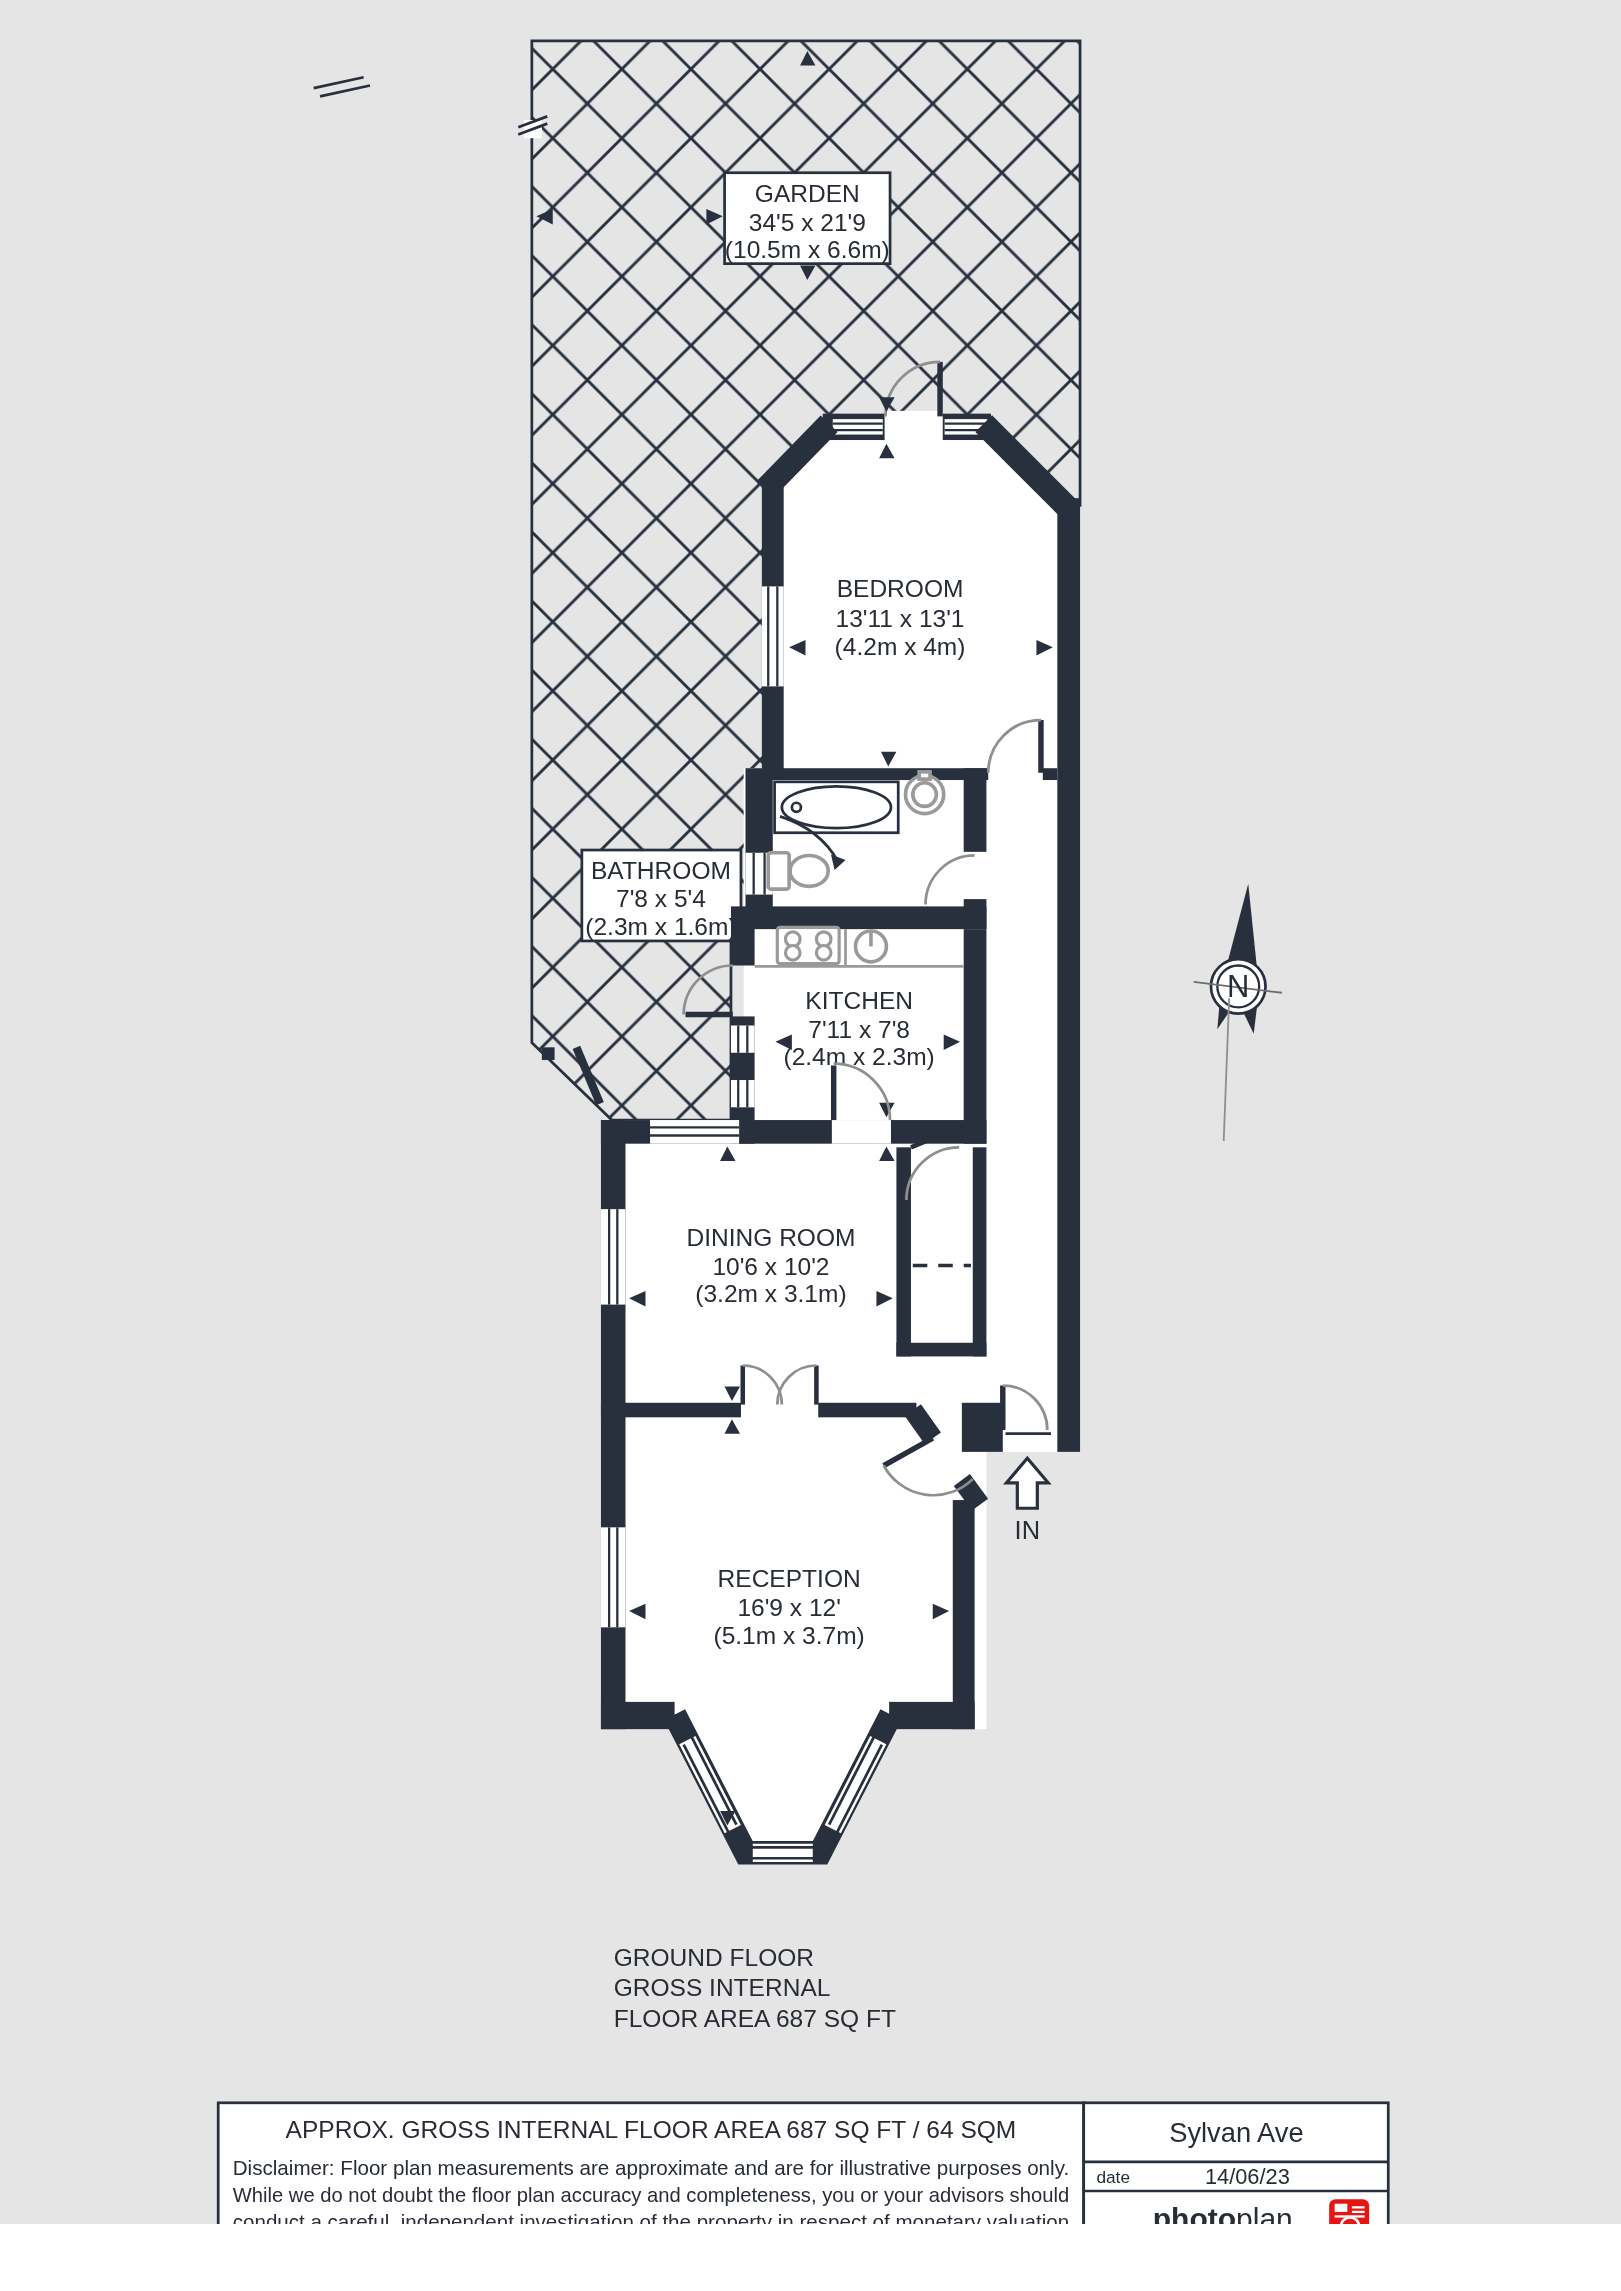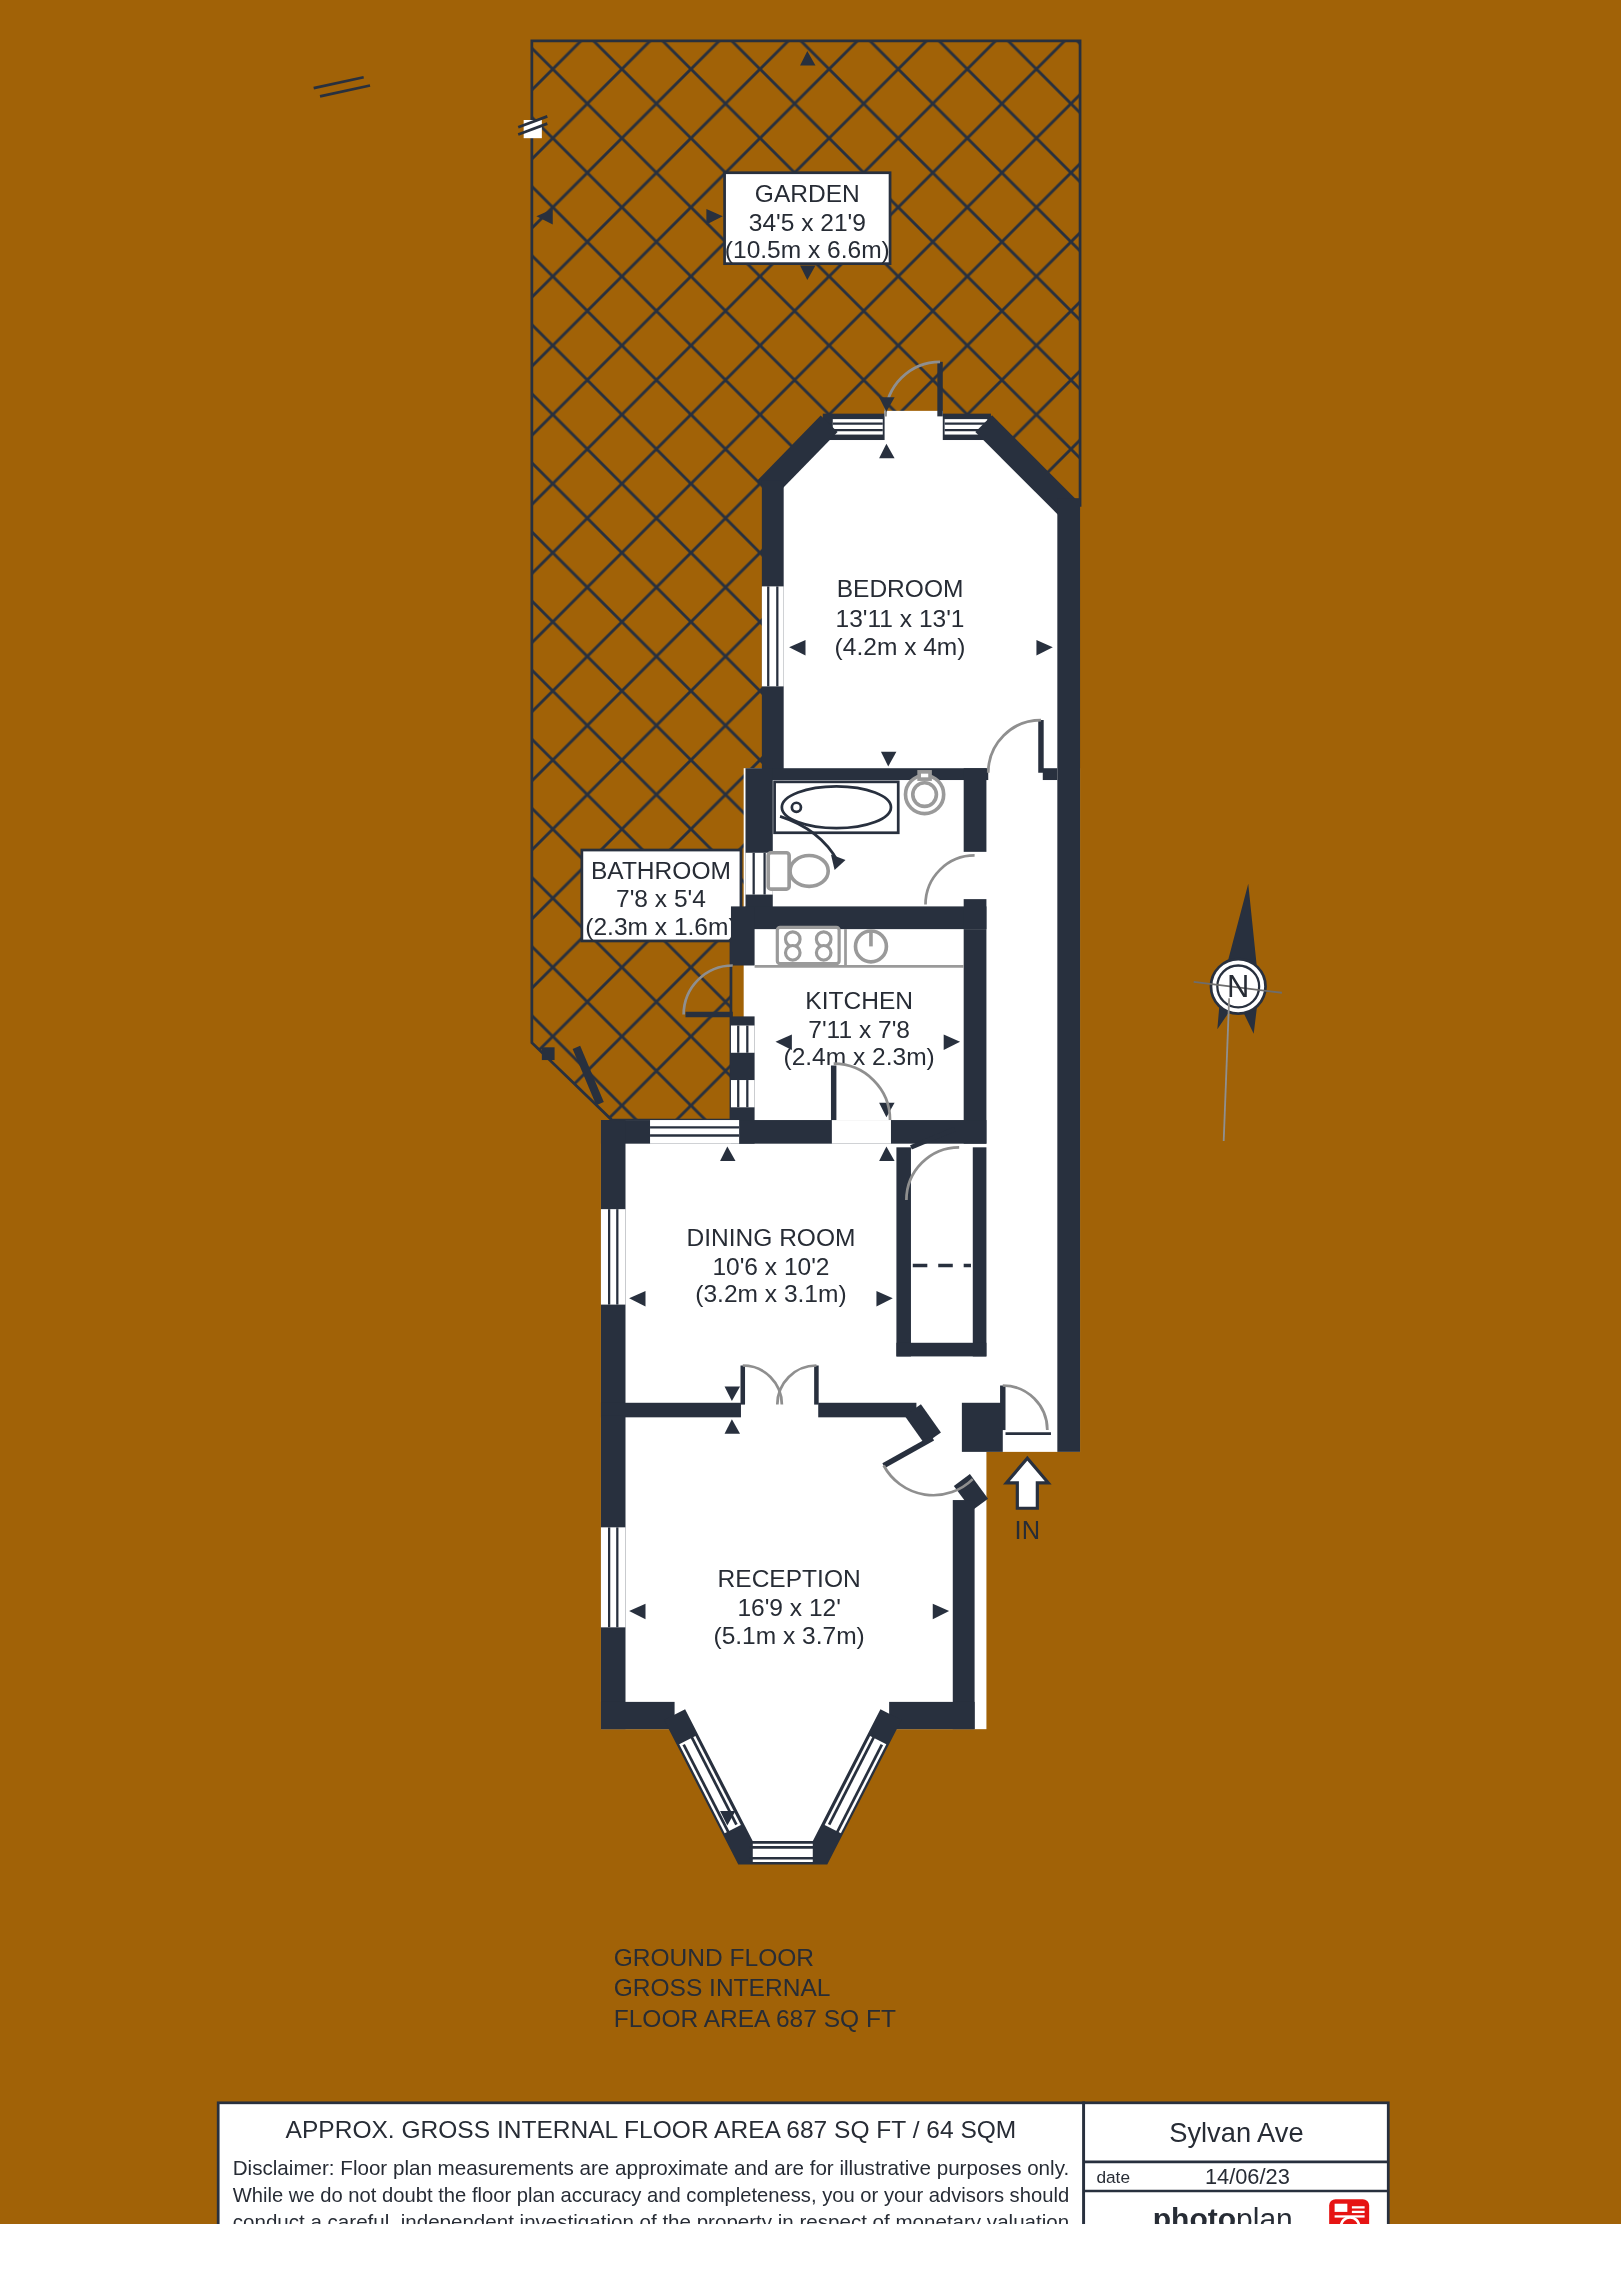--- a/index.html
+++ b/index.html
@@ -1,16 +1,16 @@
 <!DOCTYPE html>
 <html style="font-size:14.5px"><head>
 <meta charset="utf-8">
 <style>
   html,body{margin:0;padding:0;background:#ffffff;}
-  .page{position:relative;width:1621px;height:2224px;background:#a16207;
+  .page{position:relative;width:1621px;height:2224px;background:#e5e5e5;
         font-family:"Liberation Sans","DejaVu Sans",sans-serif;}
   svg{display:block;}
   text{fill:#272c35;}
   .roomlabel{font-size:27px;}
 </style>
 </head>
 <body>
 
 <div class="page">
 <svg width="1621" height="2291" viewBox="0 0 1783 2520" xmlns="http://www.w3.org/2000/svg">

